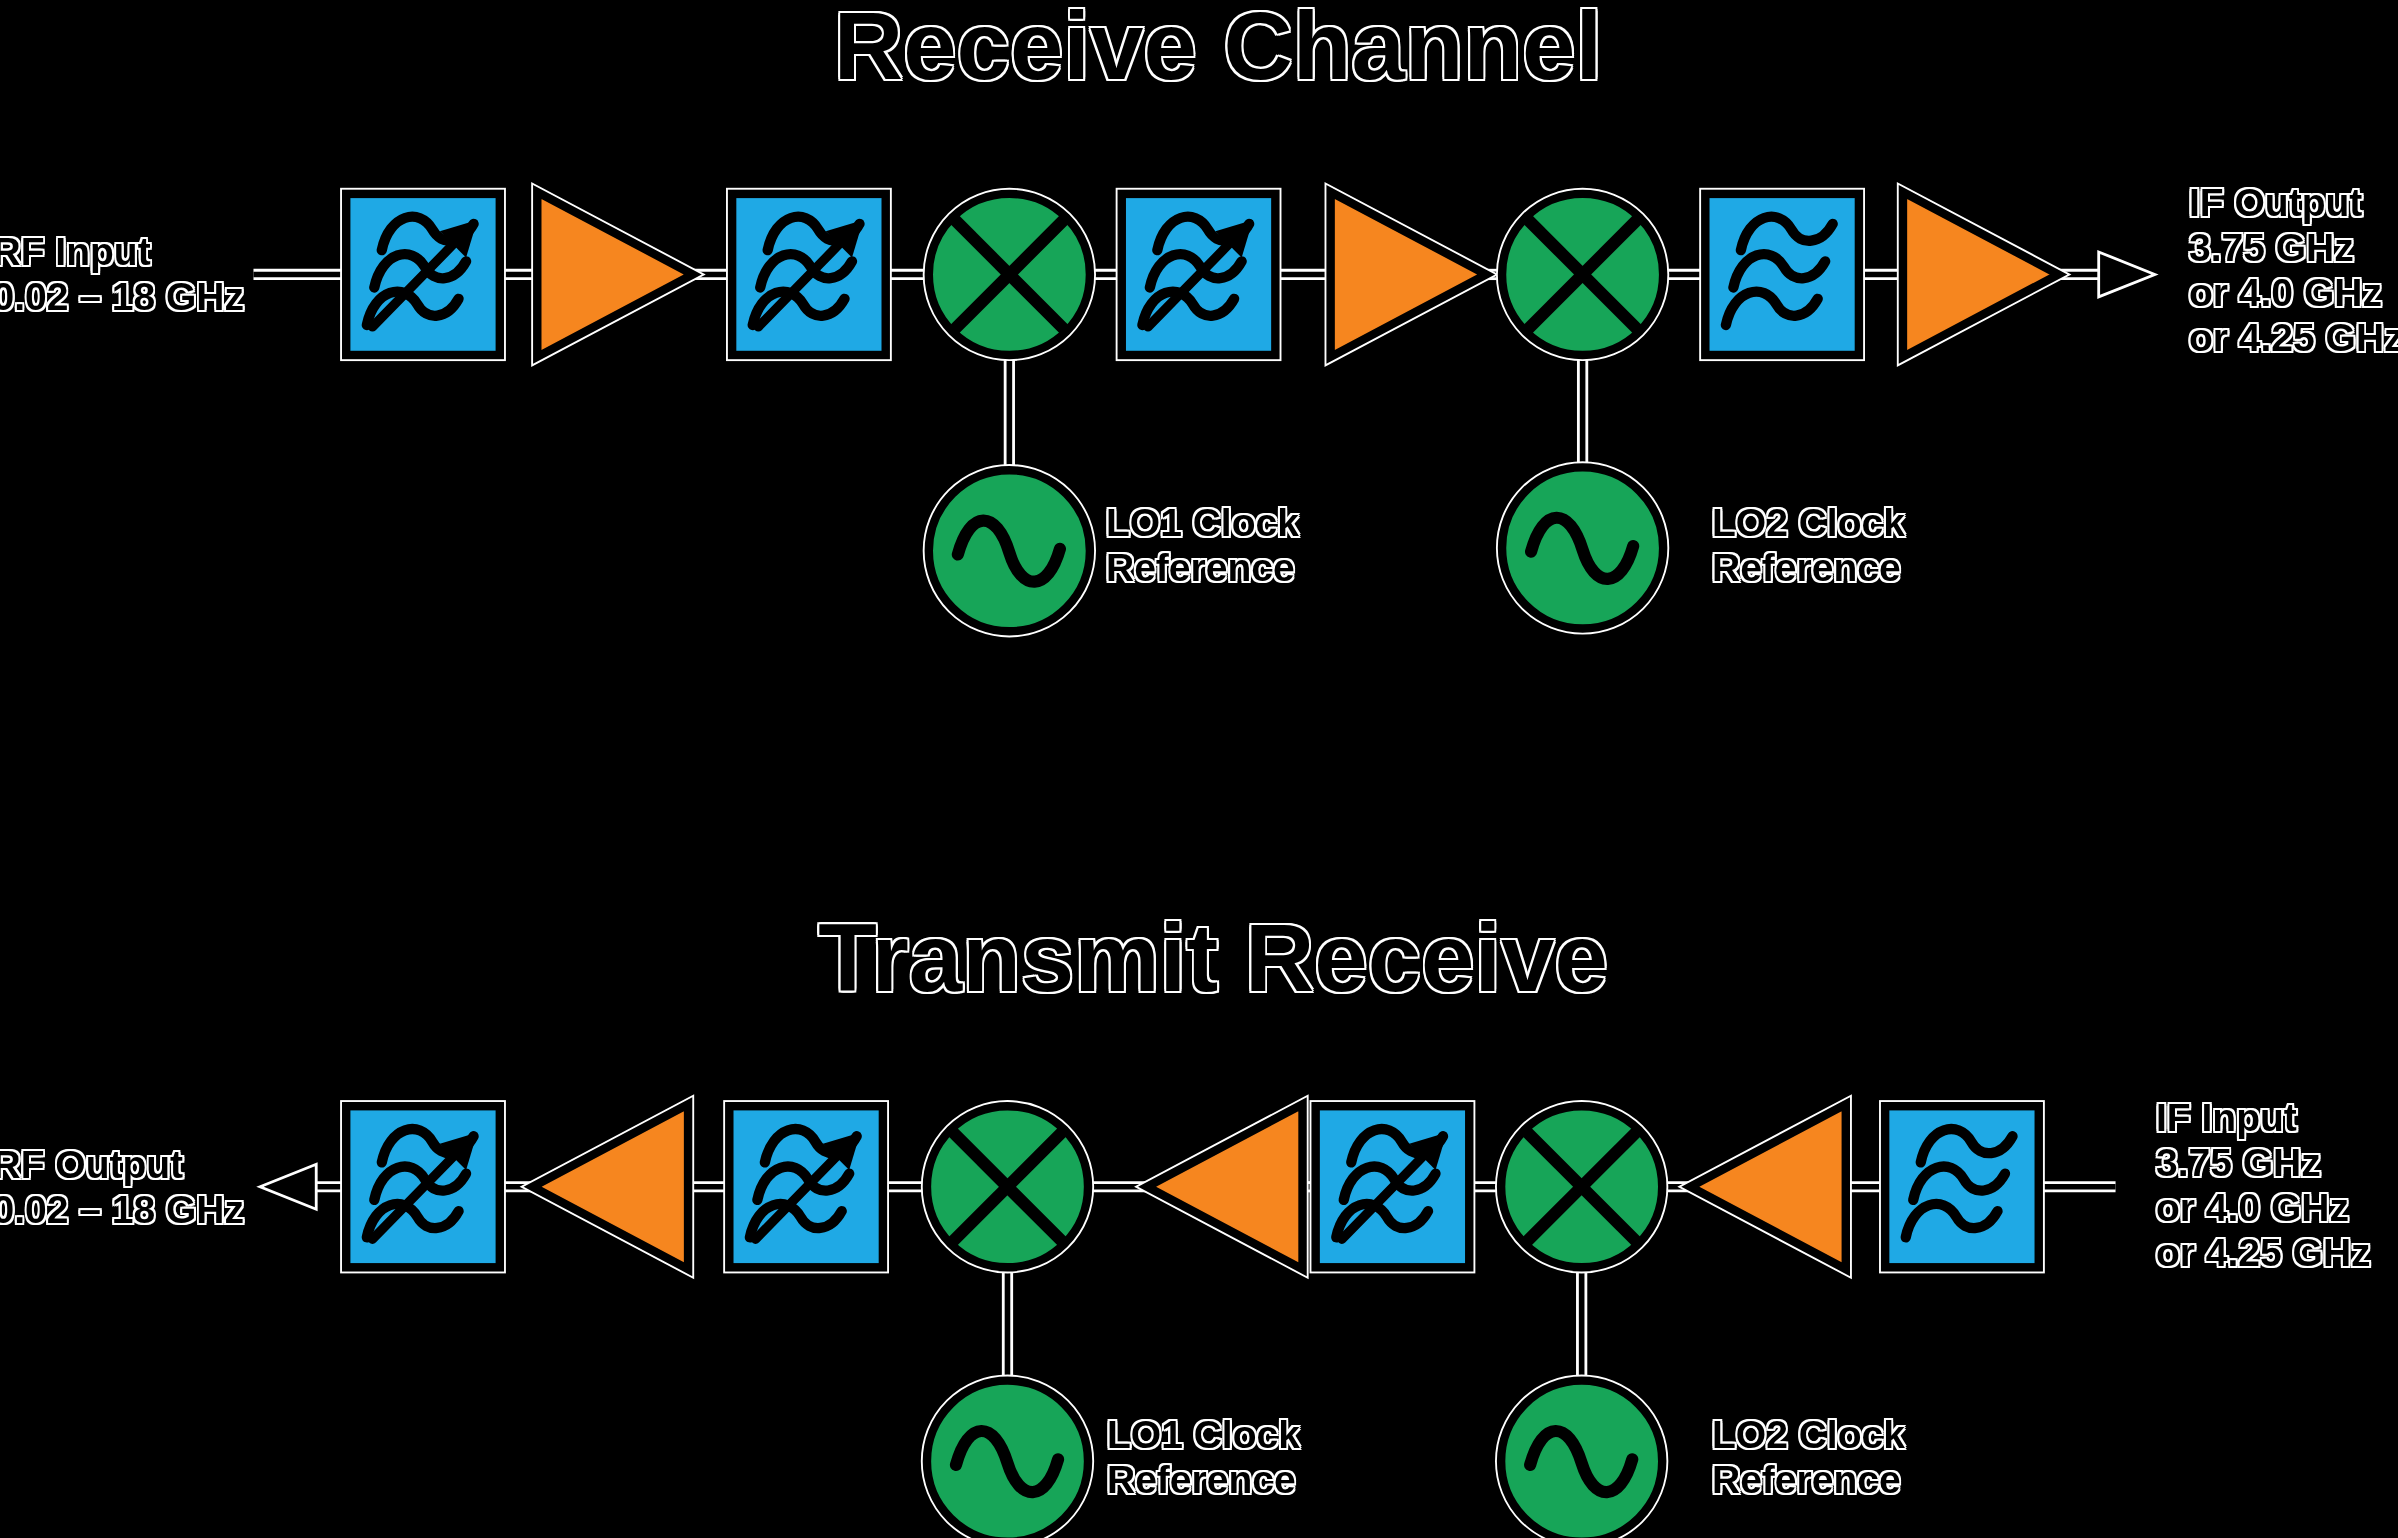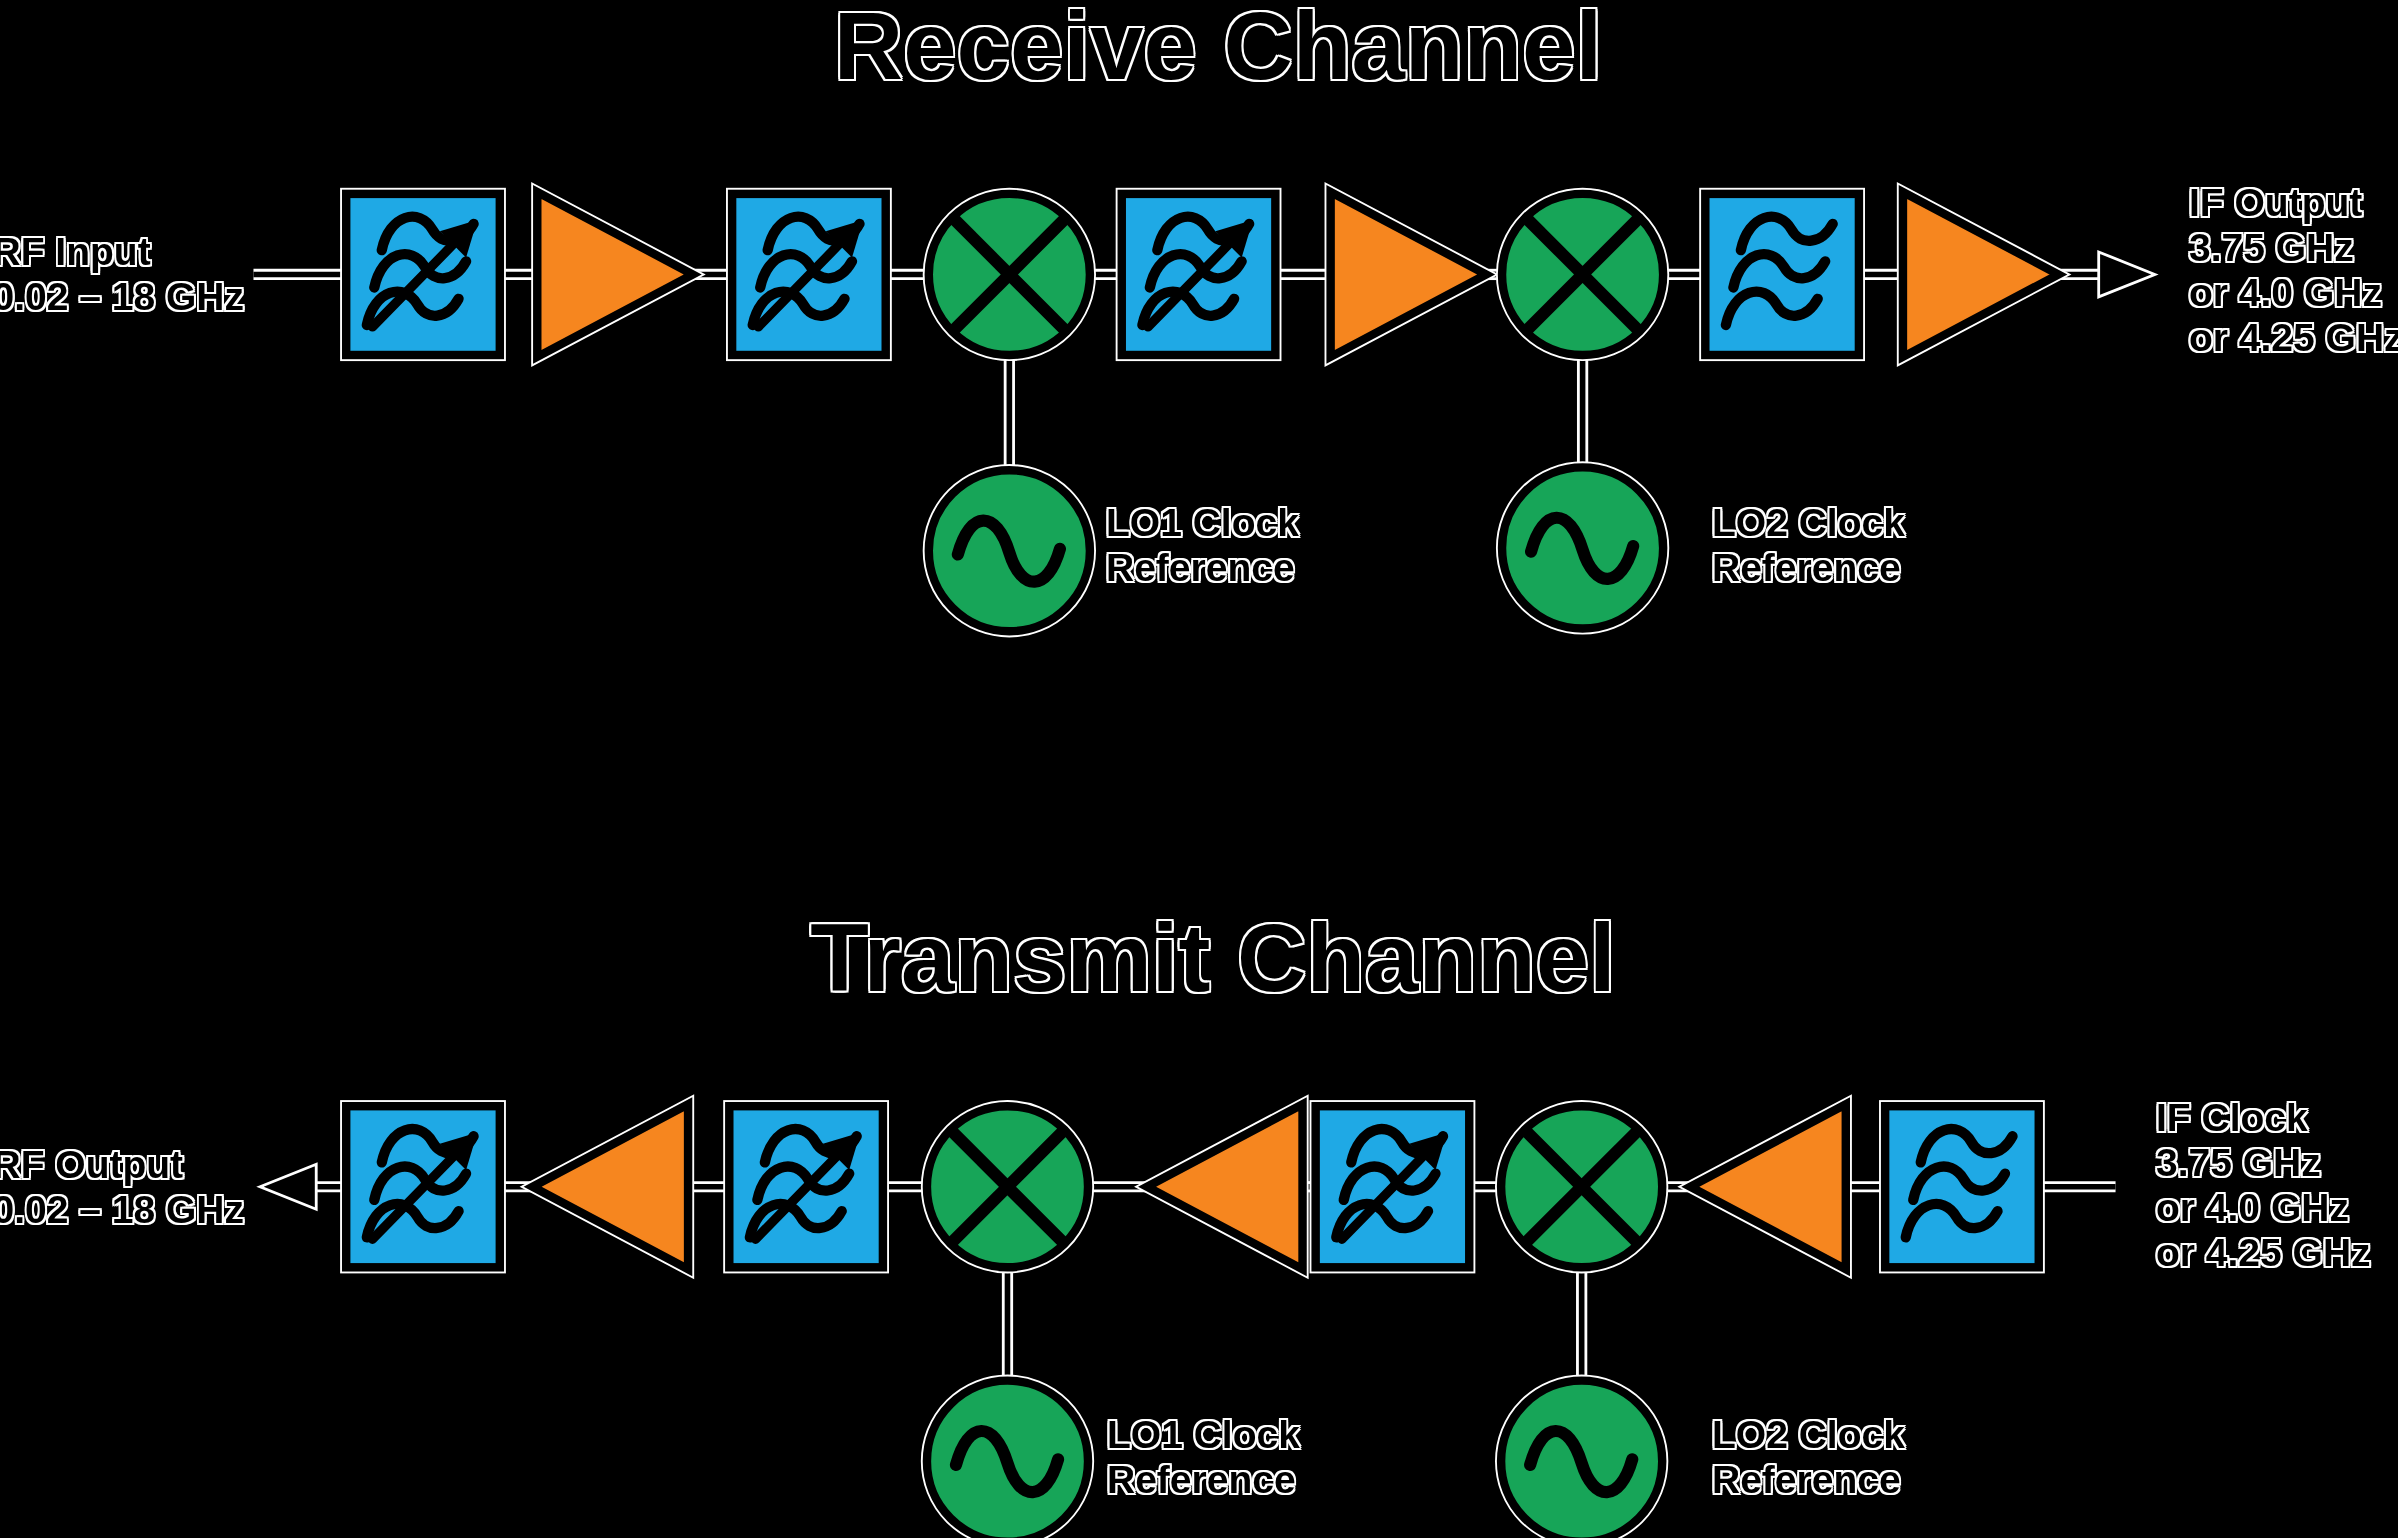--- a/index.html
+++ b/index.html
@@ -195,29 +195,29 @@
 <div class="txt label" style="left:1106px;top:500px;">
   <div>LO1 Clock</div>
   <div>Reference</div>
 </div>
 
 <div class="txt label" style="left:1712px;top:500px;">
   <div>LO2 Clock</div>
   <div>Reference</div>
 </div>
 
-<div class="txt title" style="left:1213px;top:906px;">Transmit Channel</div>
+<div class="txt title" style="left:1213px;top:906px;">Transmit Receive</div>
 
 <div class="txt label" style="left:-7.5px;top:1142px;">
   <div>RF Output</div>
   <div>0.02 – 18 GHz</div>
 </div>
 
 <div class="txt label" style="left:2156px;top:1095px;">
-  <div>IF Clock</div>
+  <div>IF Input</div>
   <div>3.75 GHz</div>
   <div>or 4.0 GHz</div>
   <div>or 4.25 GHz</div>
 </div>
 
 <div class="txt label" style="left:1107px;top:1412px;">
   <div>LO1 Clock</div>
   <div>Reference</div>
 </div>
 

